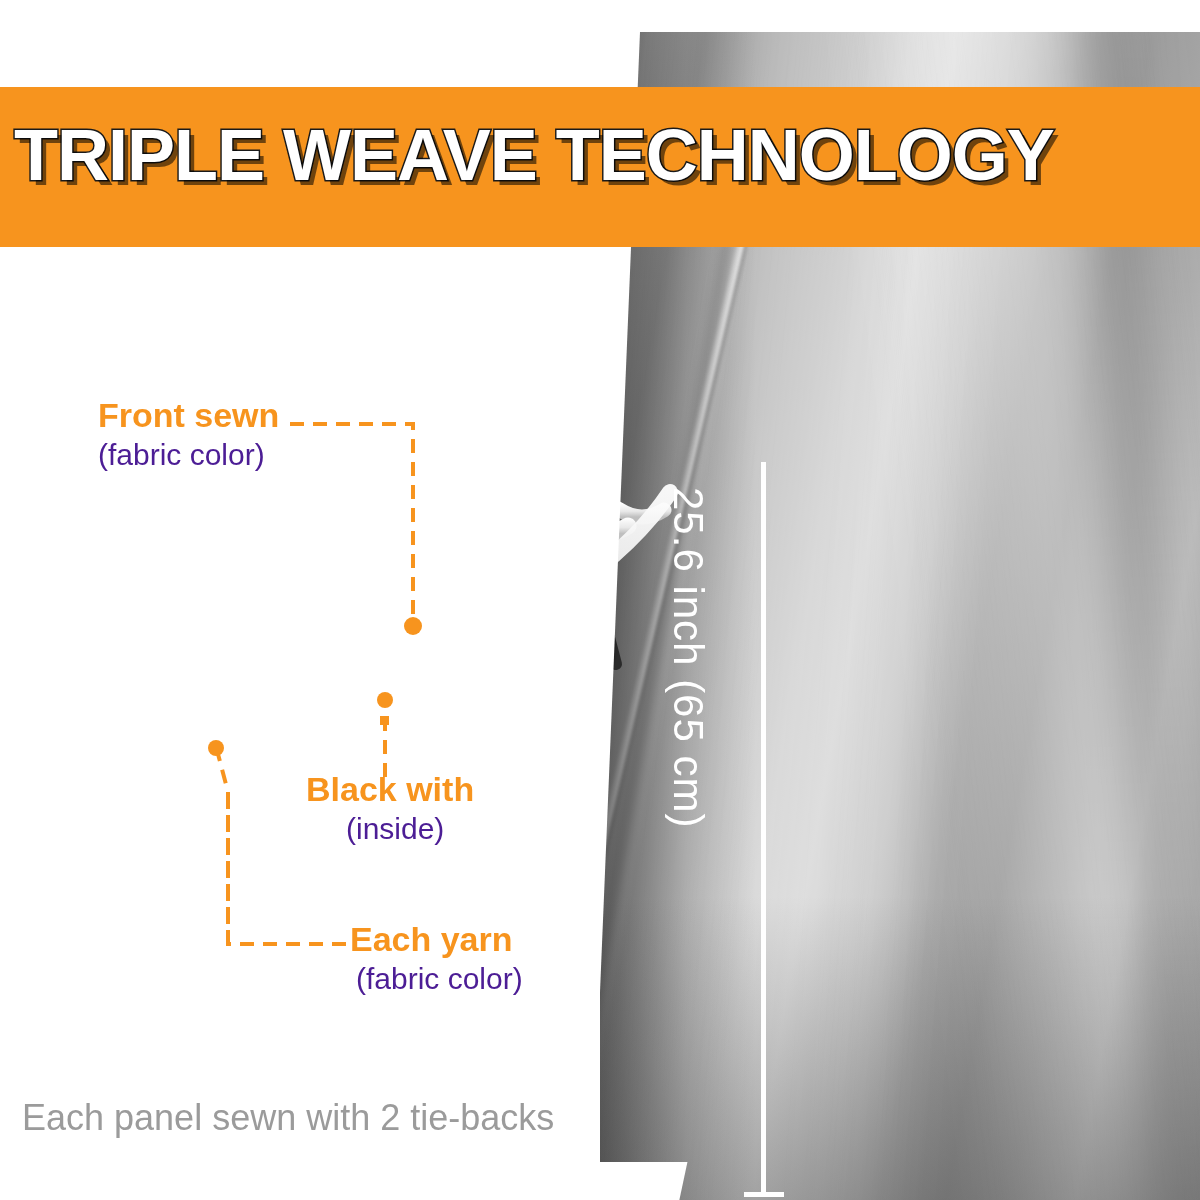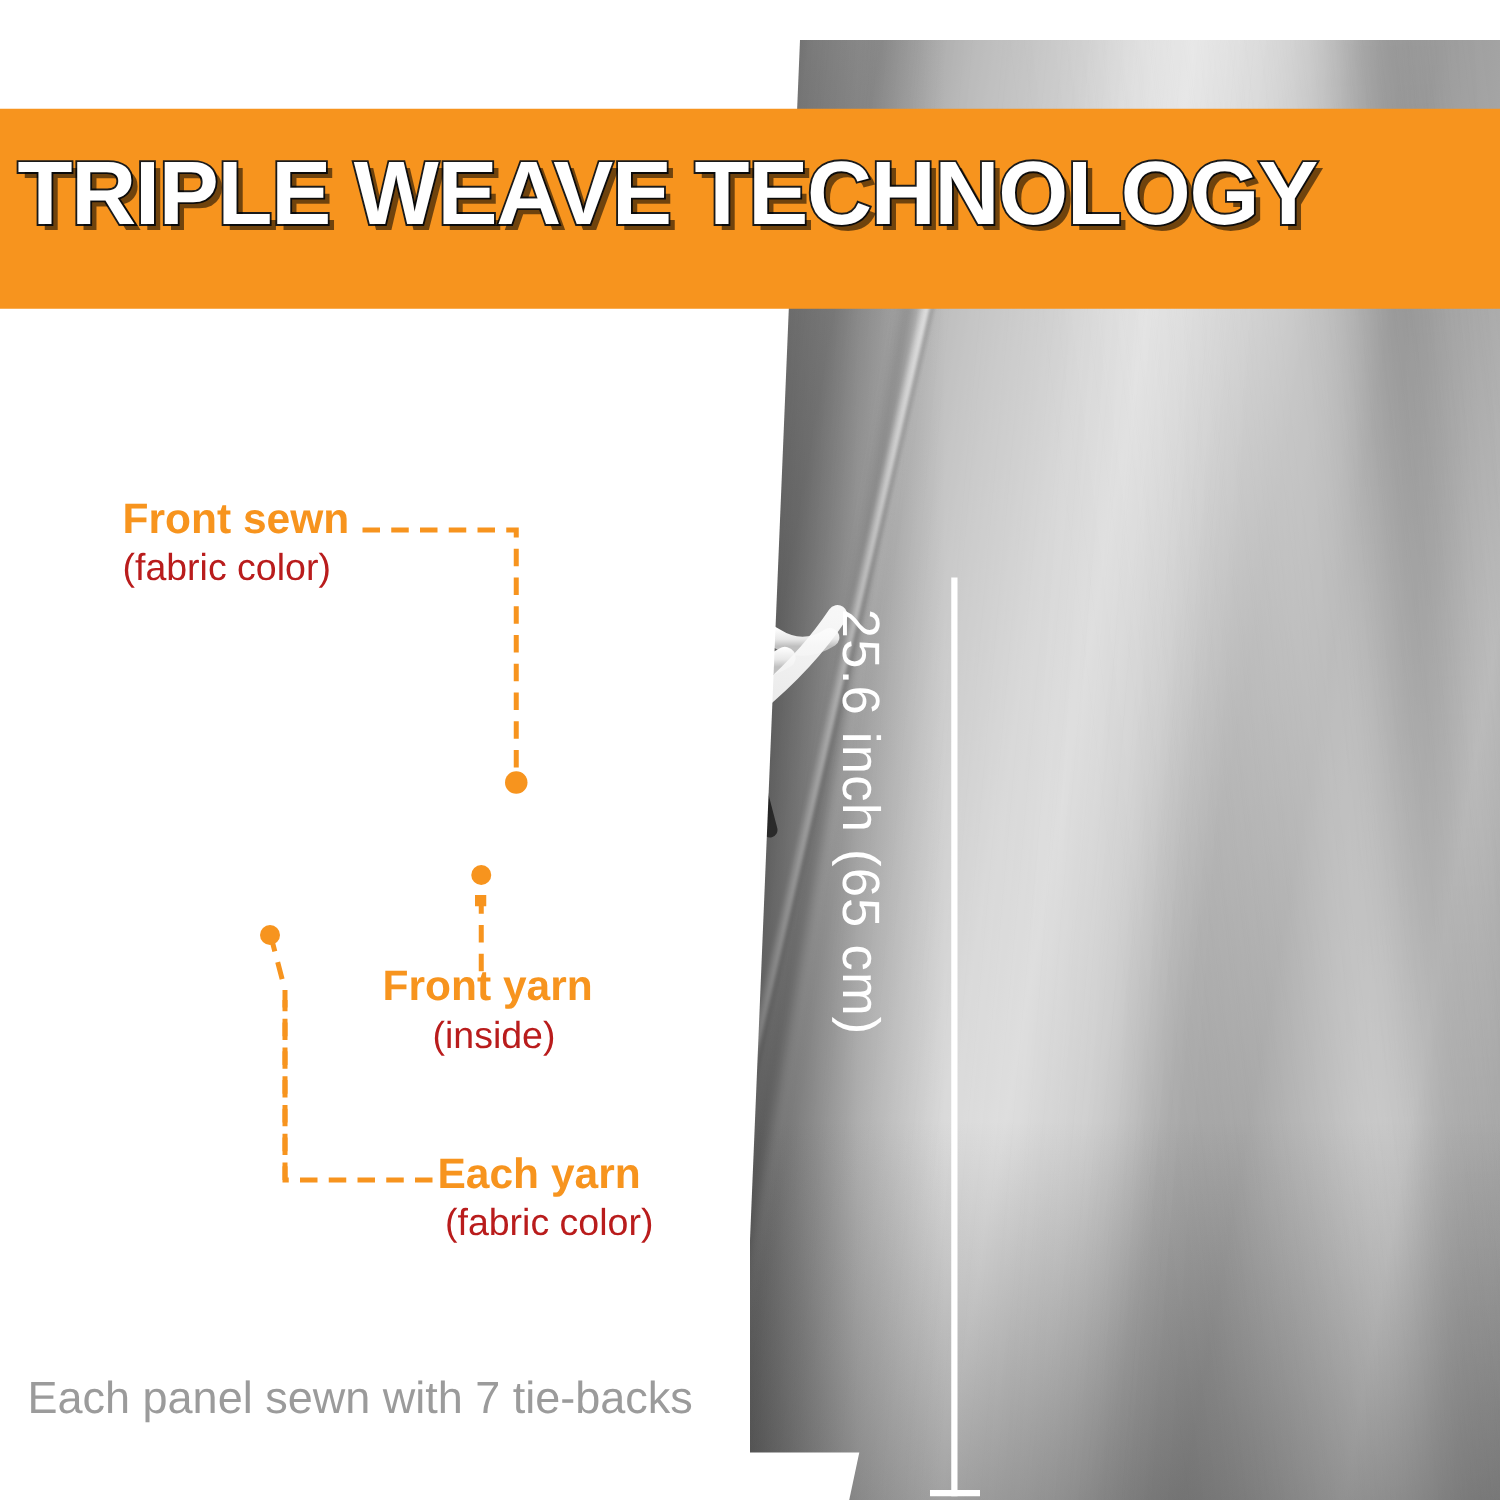--- a/index.html
+++ b/index.html
@@ -191,21 +191,21 @@
     font-family: "Liberation Sans", sans-serif;
     font-weight: bold;
     font-size: 34px;
     color: #F7941E;
     white-space: nowrap;
     line-height: 1.05;
   }
   .callout .c-sub {
     font-family: "Liberation Sans", sans-serif;
     font-size: 30px;
-    color: #b91c1c;
+    color: #4c1d95;
     white-space: nowrap;
     line-height: 1.1;
     margin-top: 4px;
   }
   #callout-front { left: 98px; top: 366px; }
   #callout-black { left: 306px; top: 740px; text-align: left; }
   #callout-black .c-sub { margin-left: 40px; }
   #callout-back  { left: 350px; top: 890px; }
   #callout-back .c-sub { margin-left: 6px; }
 
@@ -361,30 +361,30 @@
     <rect x="380" y="684" width="9" height="9" fill="#F7941E"></rect>
     <circle cx="216" cy="716" r="8" fill="#F7941E"></circle>
   </svg>
 
   <div class="callout" id="callout-front">
     <div class="c-title">Front sewn</div>
     <div class="c-sub">(fabric color)</div>
   </div>
 
   <div class="callout" id="callout-black">
-    <div class="c-title">Front yarn</div>
+    <div class="c-title">Black with</div>
     <div class="c-sub">(inside)</div>
   </div>
 
   <div class="callout" id="callout-back">
     <div class="c-title">Each yarn</div>
     <div class="c-sub">(fabric color)</div>
   </div>
 
   <div class="dim-line"></div>
   <div class="dim-cap" id="dim-cap-bottom"></div>
   <div class="dim-label">25.6 inch (65 cm)</div>
 
   <div class="bottom-text">
-    <div>Each panel sewn with 7 tie-backs</div>
+    <div>Each panel sewn with 2 tie-backs</div>
   </div>
 
 </div>
 
 </body></html>

